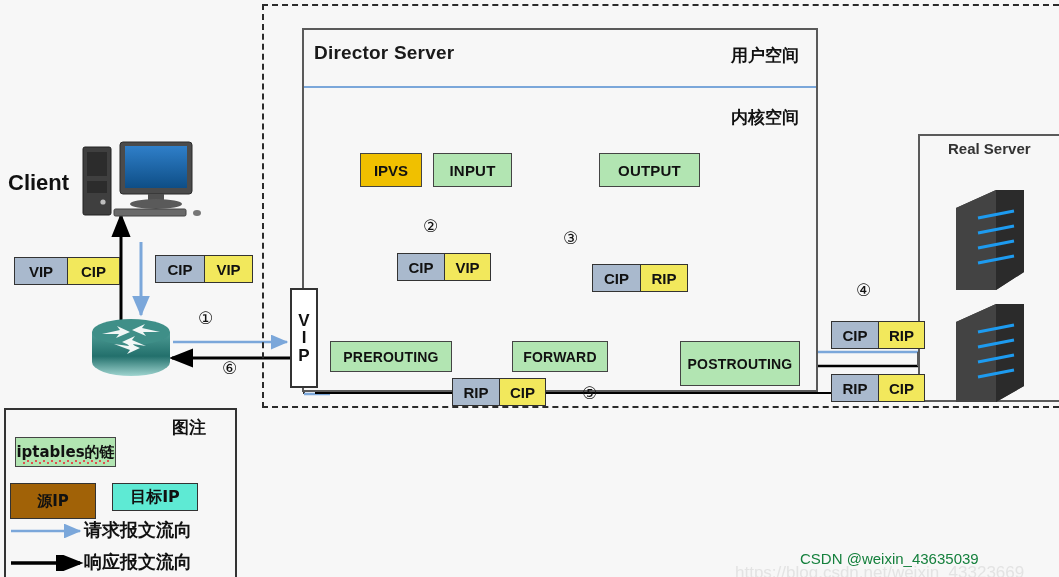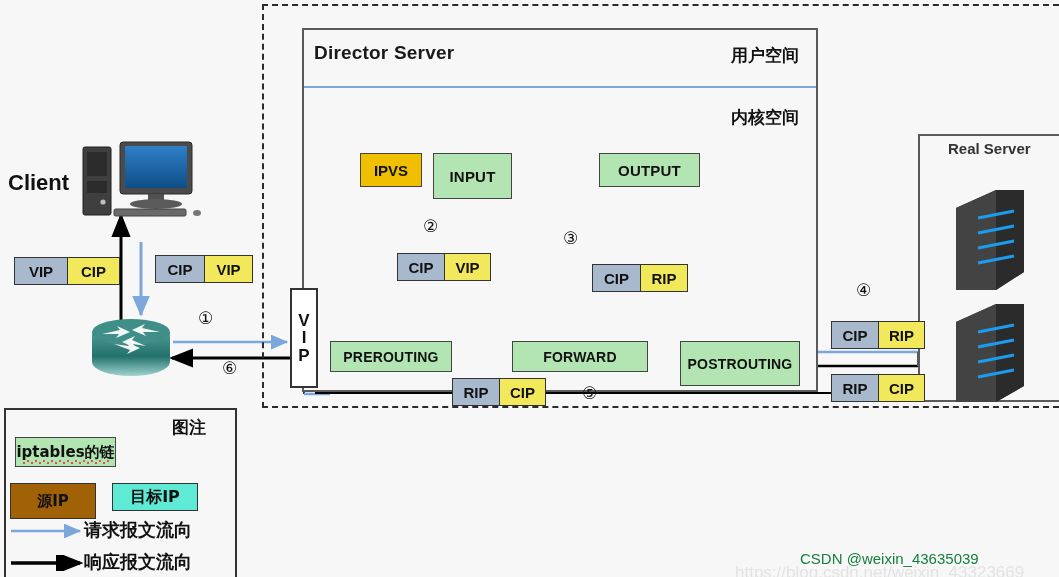--- a/index.html
+++ b/index.html
@@ -252,30 +252,30 @@
 
   <div class="abs" id="director-box"></div>
   <div class="abs" id="director-title">Director Server</div>
   <div class="abs" id="user-space-label">用户空间</div>
   <div class="abs" id="blue-divider"></div>
   <div class="abs" id="kernel-space-label">内核空间</div>
 
   <div class="abs ipvs" style="left:360px;top:153px;width:62px;height:34px;">
     <span>IPVS</span>
   </div>
-  <div class="abs chain" style="left:433px;top:153px;width:79px;height:46px;font-size:15px;">
+  <div class="abs chain" style="left:433px;top:153px;width:79px;height:34px;font-size:15px;">
     <span>INPUT</span>
   </div>
   <div class="abs chain" style="left:599px;top:153px;width:101px;height:34px;font-size:15px;">
     <span>OUTPUT</span>
   </div>
   <div class="abs chain" style="left:330px;top:341px;width:122px;height:31px;">
     <span>PREROUTING</span>
   </div>
-  <div class="abs chain" style="left:512px;top:341px;width:136px;height:31px;">
+  <div class="abs chain" style="left:512px;top:341px;width:96px;height:31px;">
     <span>FORWARD</span>
   </div>
   <div class="abs chain" style="left:680px;top:341px;width:120px;height:45px;">
     <span>POSTROUTING</span>
   </div>
 
   <div class="abs" id="vip-box">
     <span>V</span>
     <span>I</span>
     <span>P</span>

